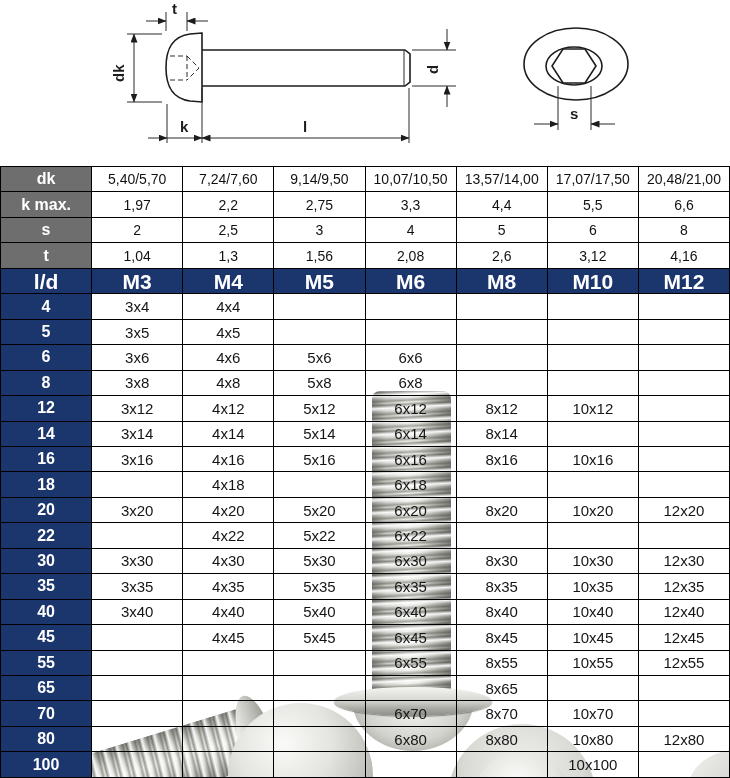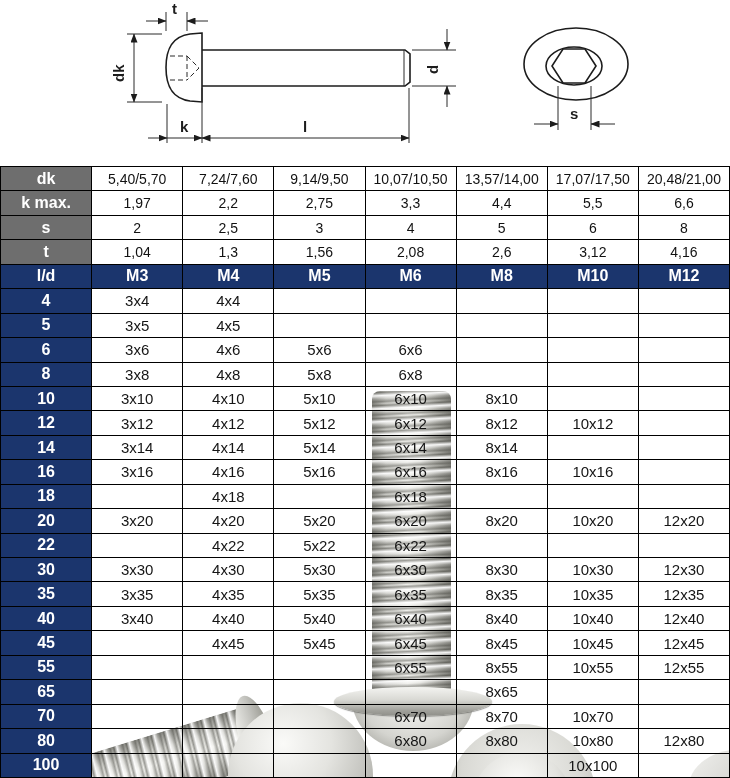--- a/index.html
+++ b/index.html
@@ -49,21 +49,21 @@
     background:linear-gradient(150deg,#e8e8e4,#c7c7c2 60%,#b0b0aa);}
 
   
   #size-table{position:absolute;left:0;top:166px;width:730px;height:612px;z-index:3;
     border-collapse:collapse;table-layout:fixed;background:transparent;}
   #size-table th,#size-table td{border:1.5px solid #000;padding:0;text-align:center;
     vertical-align:middle;overflow:hidden;white-space:nowrap;line-height:1;}
   #size-table tr{height:21.857px;}
   .spec-lbl{background:#6e6e6e;color:#fff;font-weight:bold;font-size:16px;}
   .spec-val{background:#fff;color:#111;font-weight:normal;font-size:14px;}
-  .m-lbl,.m-val{background:#1b356d;color:#fff;font-weight:bold;font-size:16px;}
+  .m-lbl,.m-val{background:#1b356d;color:#fff;font-weight:bold;font-size:21px;}
   .len-lbl{background:#1b356d;color:#fff;font-weight:bold;font-size:16px;}
   .len-val{background:transparent;color:#151515;font-weight:normal;font-size:15px;}
 </style>
 </head>
 <body>
 
 <div id="page">
 
   <div class="photo v-shaft"></div>
   <div class="photo v-dome"></div>
@@ -215,30 +215,20 @@
           <th class="len-lbl">8</th>
           <td class="len-val">3x8</td>
           <td class="len-val">4x8</td>
           <td class="len-val">5x8</td>
           <td class="len-val">6x8</td>
           <td class="len-val"></td>
           <td class="len-val"></td>
           <td class="len-val"></td>
         </tr>
         <tr class="length-row">
-          <th class="len-lbl">10</th>
-          <td class="len-val">3x10</td>
-          <td class="len-val">4x10</td>
-          <td class="len-val">5x10</td>
-          <td class="len-val">6x10</td>
-          <td class="len-val">8x10</td>
-          <td class="len-val"></td>
-          <td class="len-val"></td>
-        </tr>
-        <tr class="length-row">
           <th class="len-lbl">12</th>
           <td class="len-val">3x12</td>
           <td class="len-val">4x12</td>
           <td class="len-val">5x12</td>
           <td class="len-val">6x12</td>
           <td class="len-val">8x12</td>
           <td class="len-val">10x12</td>
           <td class="len-val"></td>
         </tr>
         <tr class="length-row">

